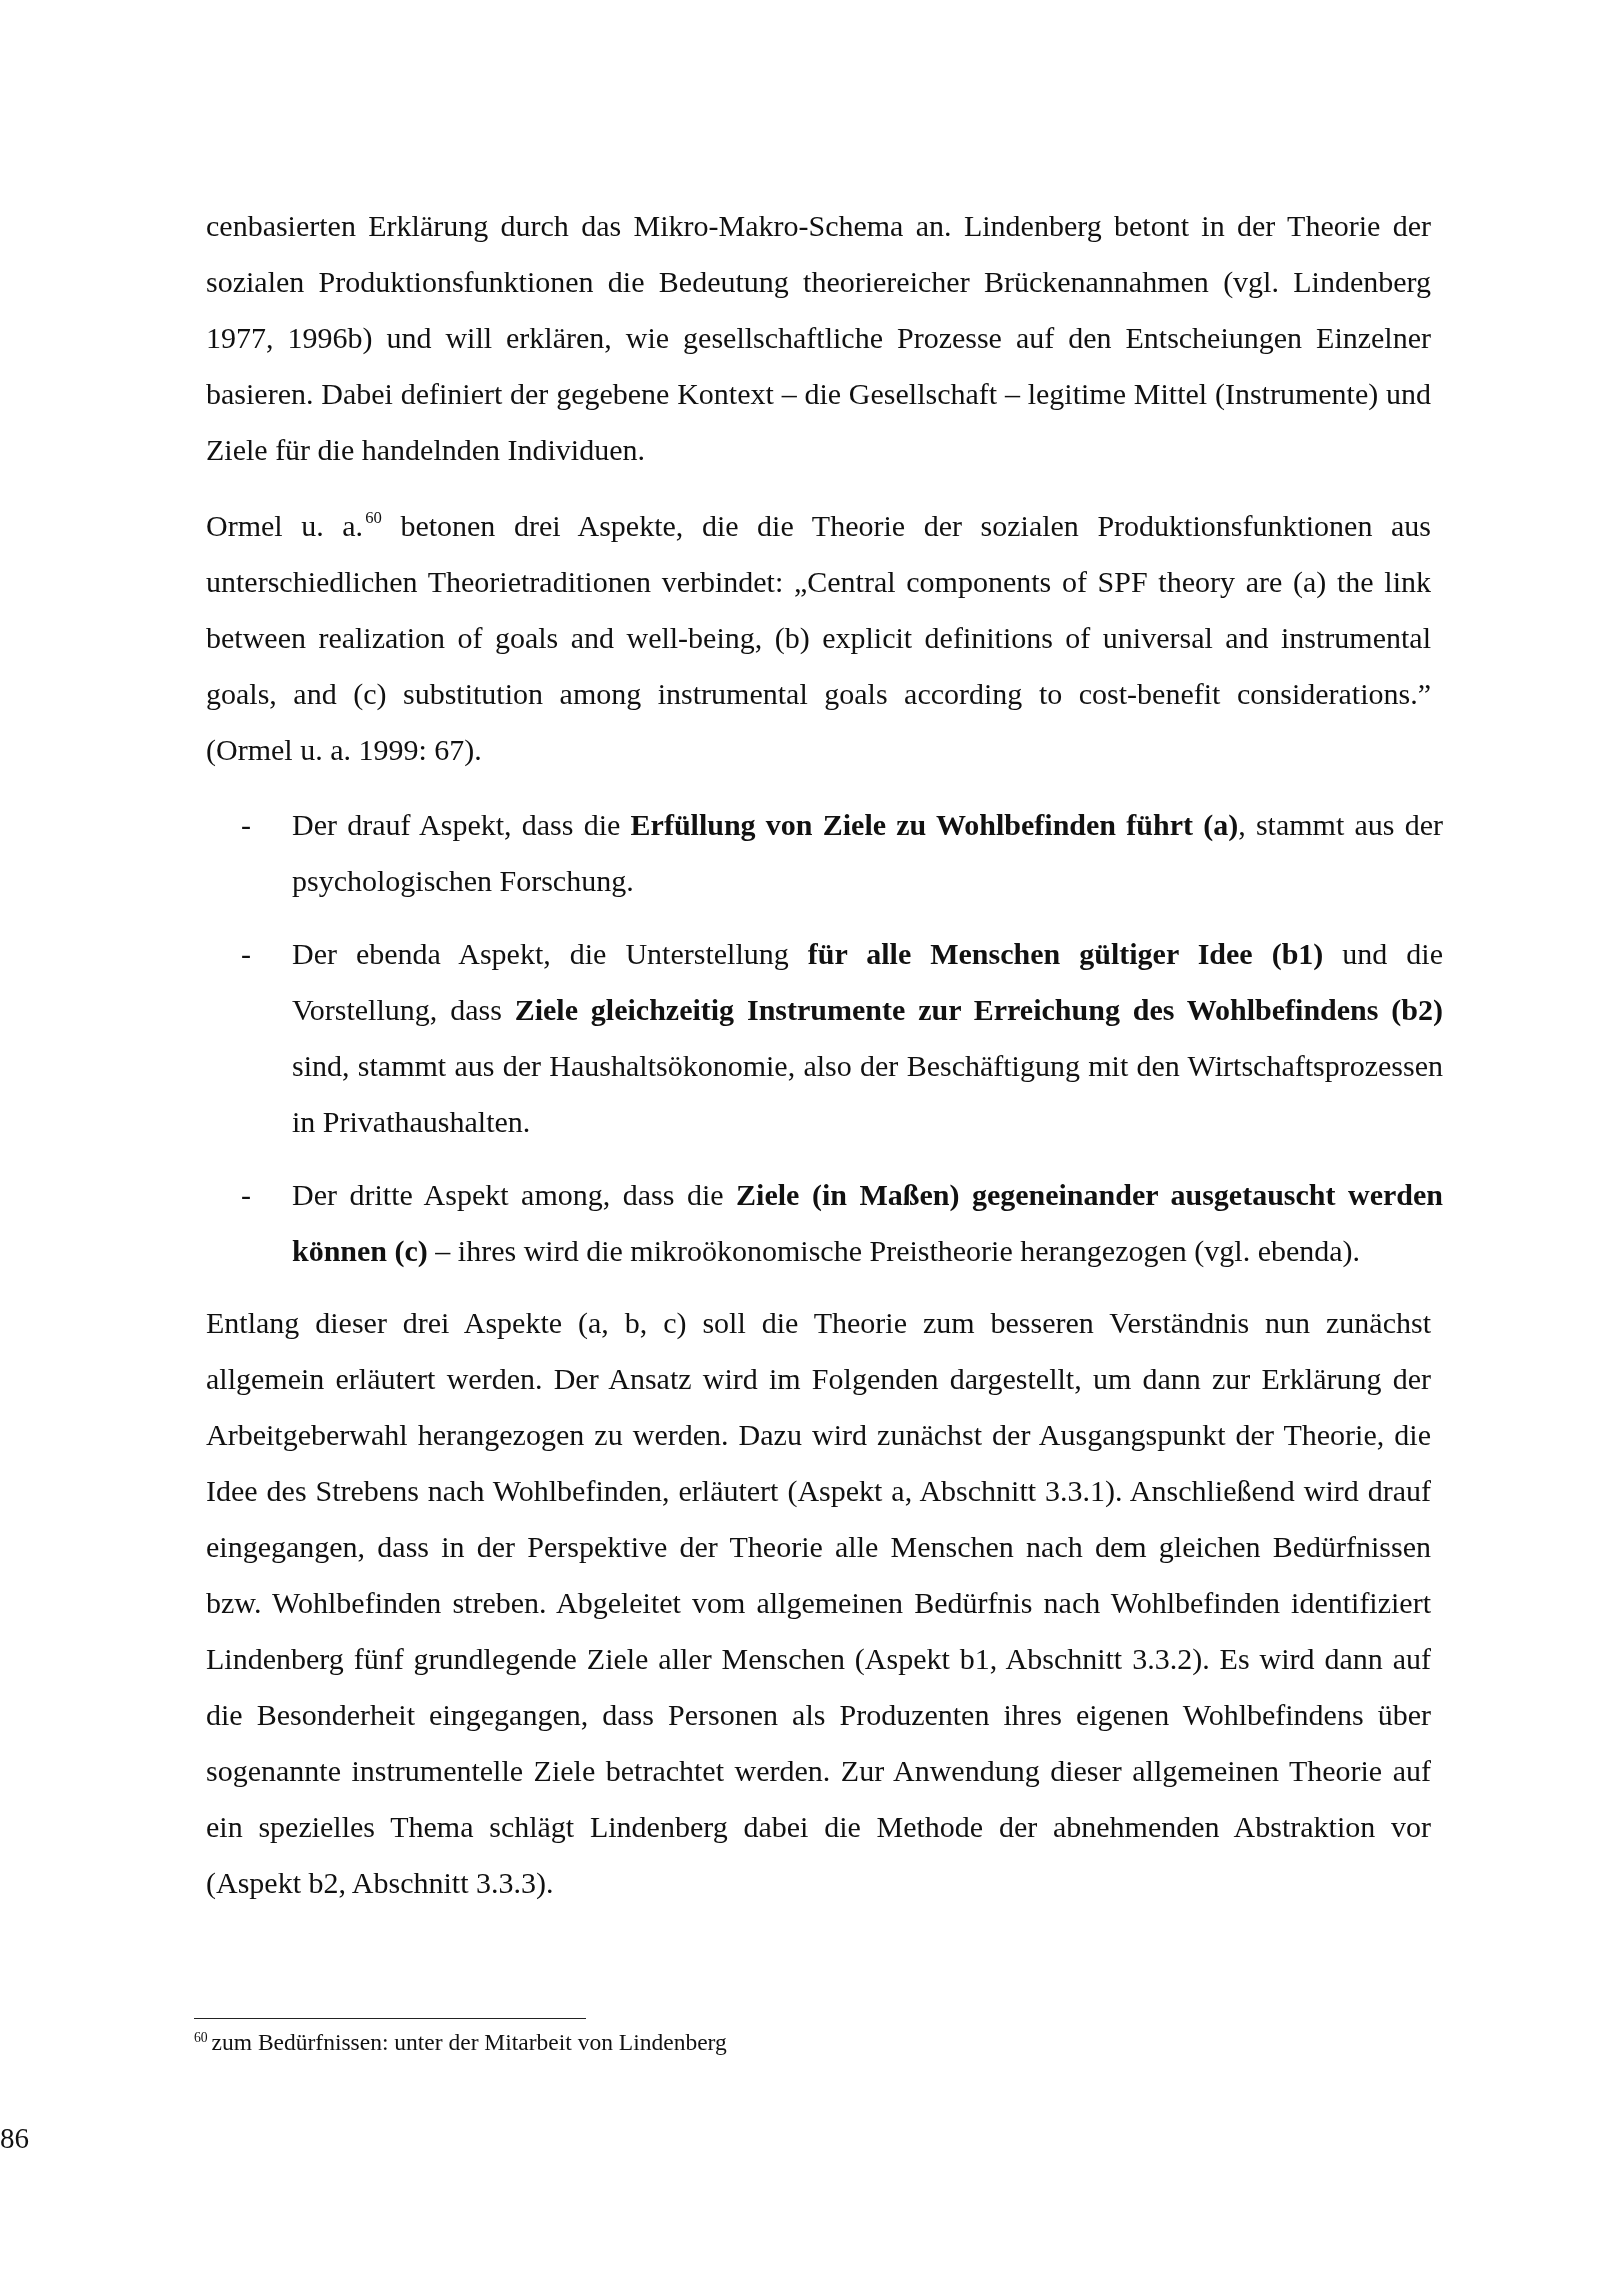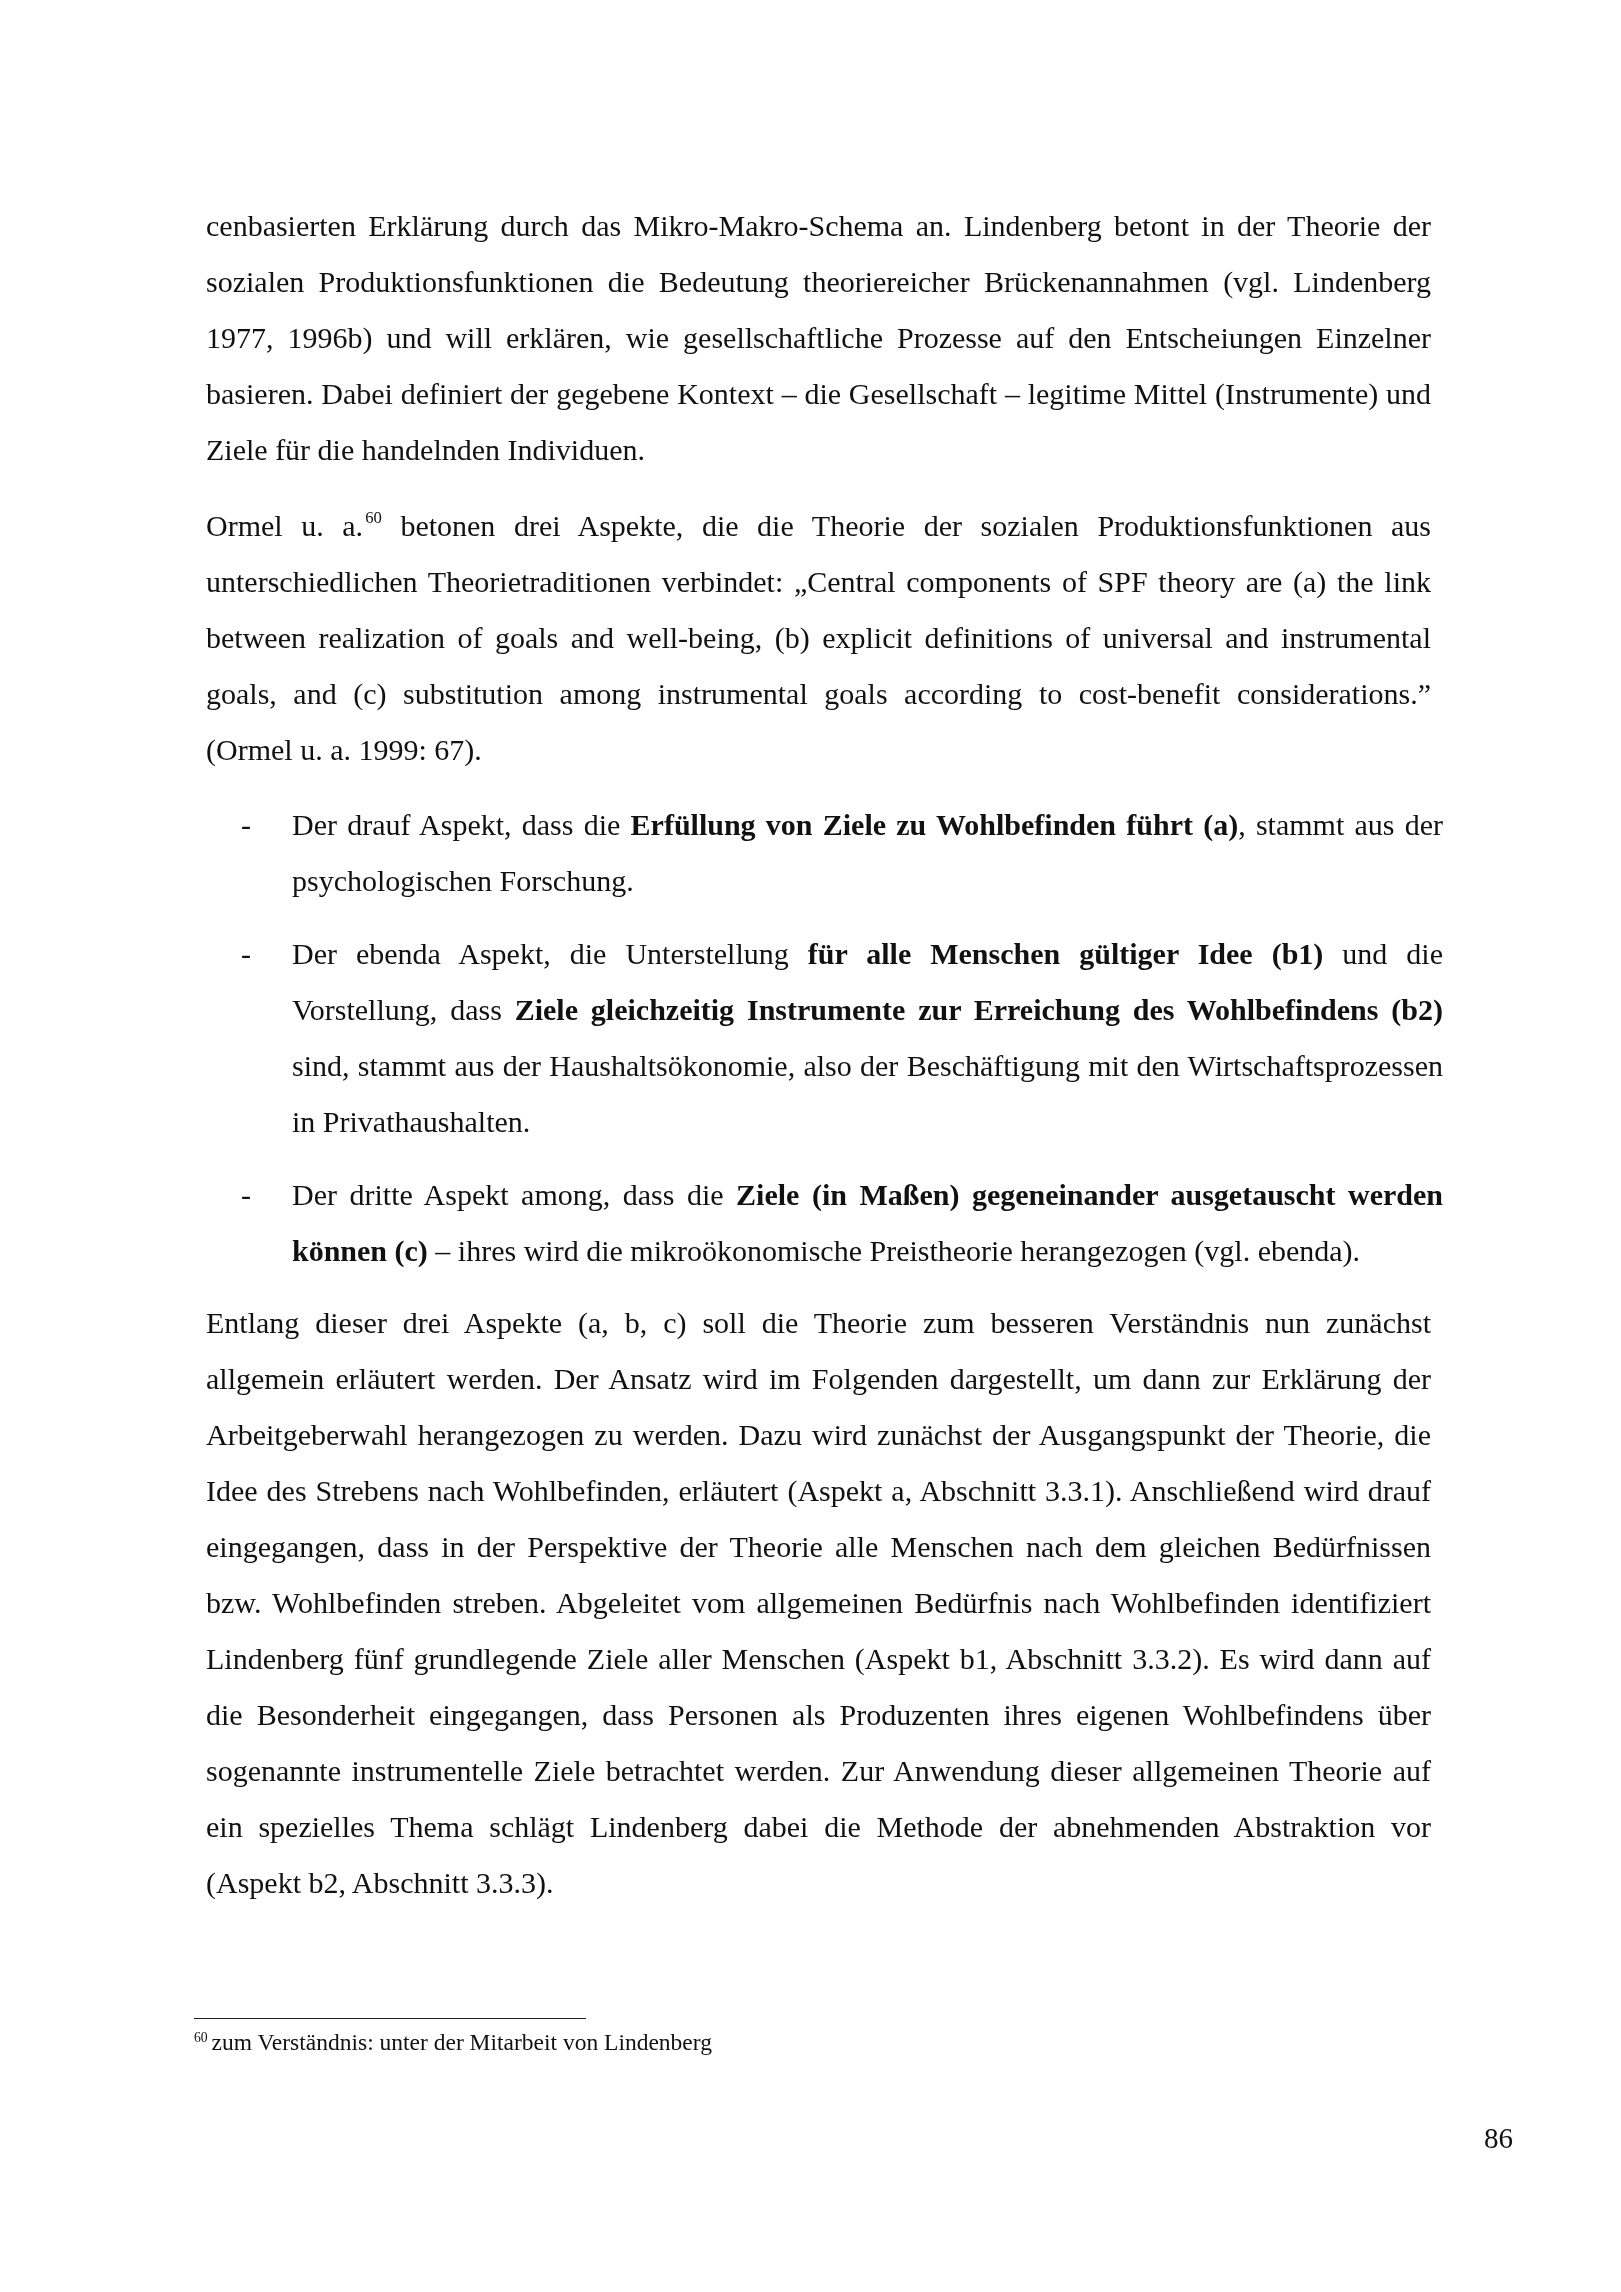--- a/index.html
+++ b/index.html
@@ -78,21 +78,21 @@
       vertical-align: top;
       position: relative;
       top: -4.9px;
       margin-right: 3.9px;
     }
     .page-number {
       position: absolute;
       left: 0;
       width: 1513px;
       top: 2121px;
-      text-align: right;
+      text-align: left;
       font-size: 29px;
       line-height: 35px;
     }
   </style>
 </head>
 <body>
 
 <div class="page">
   <p class="para p1">cenbasierten Erklärung durch das Mikro-Makro-Schema an. Lindenberg betont in der Theorie der sozialen Produktionsfunktionen die Bedeutung theoriereicher Brückenannahmen (vgl. Lindenberg 1977, 1996b) und will erklären, wie gesellschaftliche Prozesse auf den Entschei­ungen Einzelner basieren. Dabei definiert der gegebene Kontext – die Gesellschaft – legiti­me Mittel (Instrumente) und Ziele für die handelnden Individuen.</p>
 
@@ -111,17 +111,17 @@
       <span class="dash">-</span>
       <span>Der dritte Aspekt among, dass die </span><b>Ziele (in Maßen) gegeneinander ausgetauscht werden können (c)</b><span> – ihres wird die mikroökonomische Preistheorie herangezogen (vgl. ebenda).</span>
     </li>
   </ul>
 
   <p class="para p3">Entlang dieser drei Aspekte (a, b, c) soll die Theorie zum besseren Verständnis nun zunächst allgemein erläutert werden. Der Ansatz wird im Folgenden dargestellt, um dann zur Erklärung der Arbeitgeberwahl herangezogen zu werden. Dazu wird zunächst der Ausgangspunkt der Theorie, die Idee des Strebens nach Wohlbefinden, erläutert (Aspekt a, Abschnitt 3.3.1). An­schließend wird drauf eingegangen, dass in der Perspektive der Theorie alle Menschen nach dem gleichen Bedürfnissen bzw. Wohlbefinden streben. Abgeleitet vom allgemeinen Bedürf­nis nach Wohlbefinden identifiziert Lindenberg fünf grundlegende Ziele aller Menschen (As­pekt b1, Abschnitt 3.3.2). Es wird dann auf die Besonderheit eingegangen, dass Personen als Produzenten ihres eigenen Wohlbefindens über sogenannte instrumentelle Ziele betrachtet werden. Zur Anwendung dieser allgemeinen Theorie auf ein spezielles Thema schlägt Lin­denberg dabei die Methode der abnehmenden Abstraktion vor (Aspekt b2, Abschnitt 3.3.3).</p>
 </div>
 
 <div class="footnote-rule"></div>
 <div class="footnote">
-  <span class="fn-sup">60</span><span>zum Verständnis: unter der Mitarbeit von Lindenberg</span>
+  <span class="fn-sup">60</span><span>zum Bedürfnissen: unter der Mitarbeit von Lindenberg</span>
 </div>
 
 <div class="page-number">86</div>
 
 
 </body></html>

